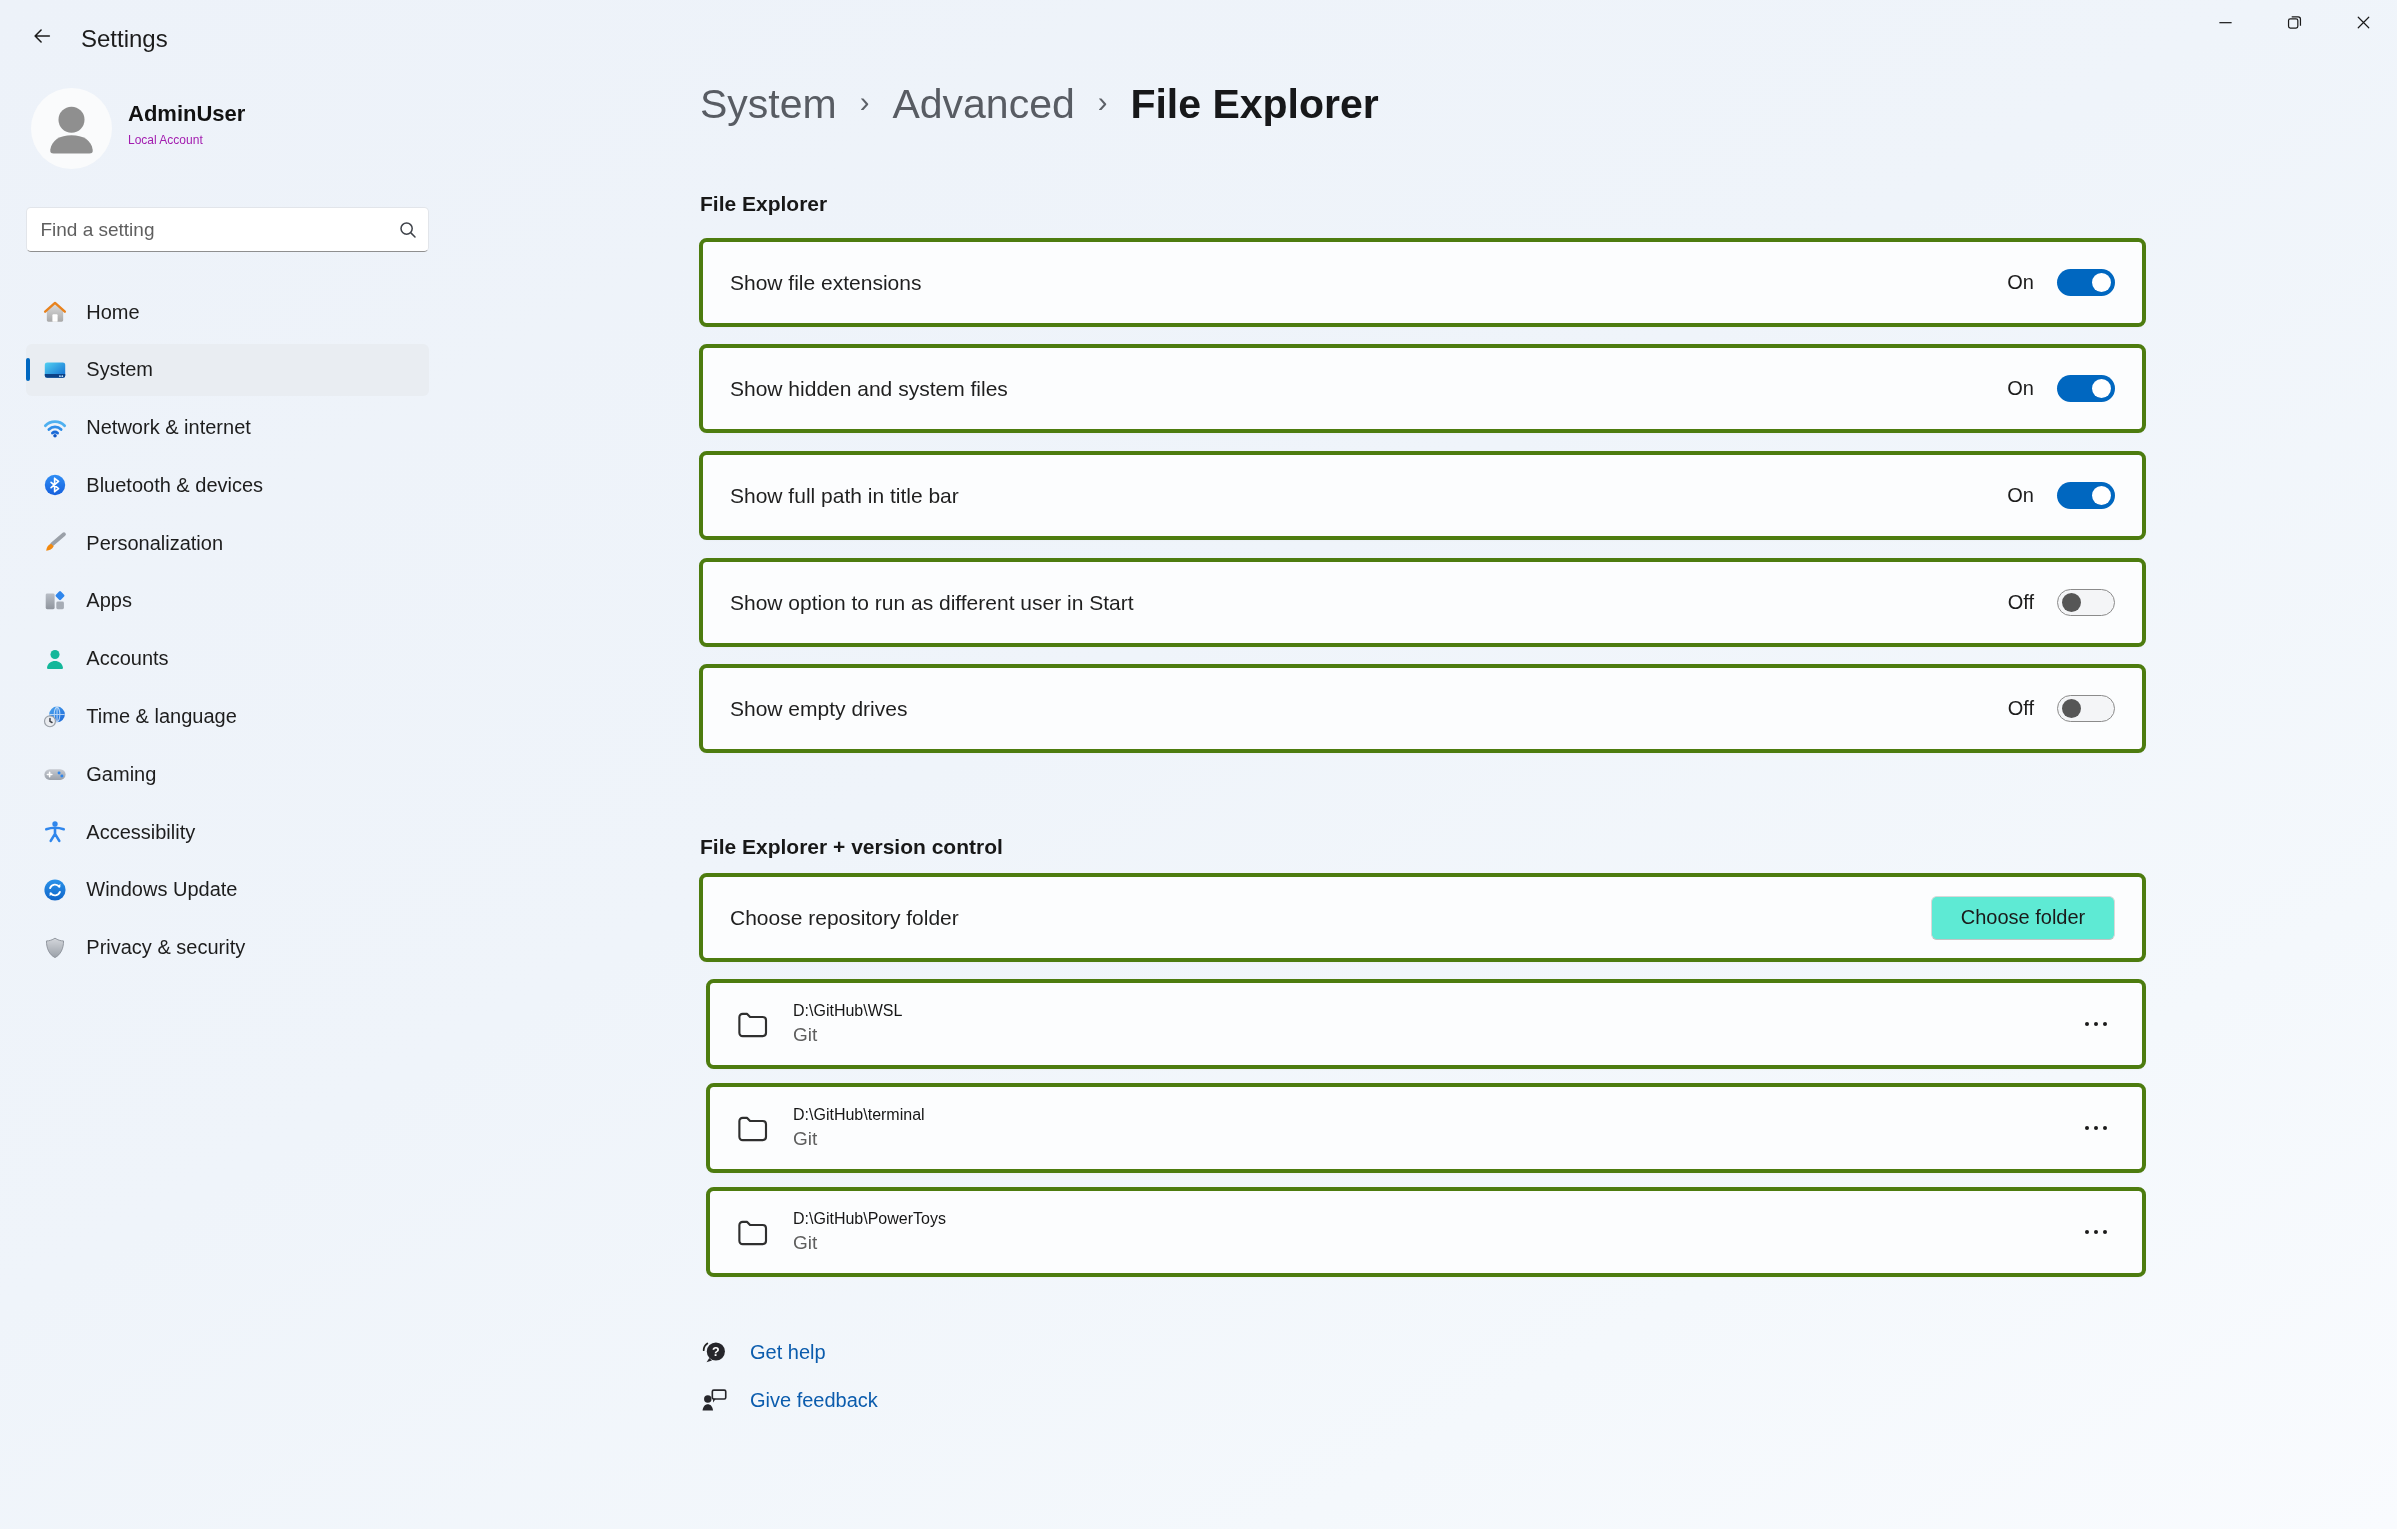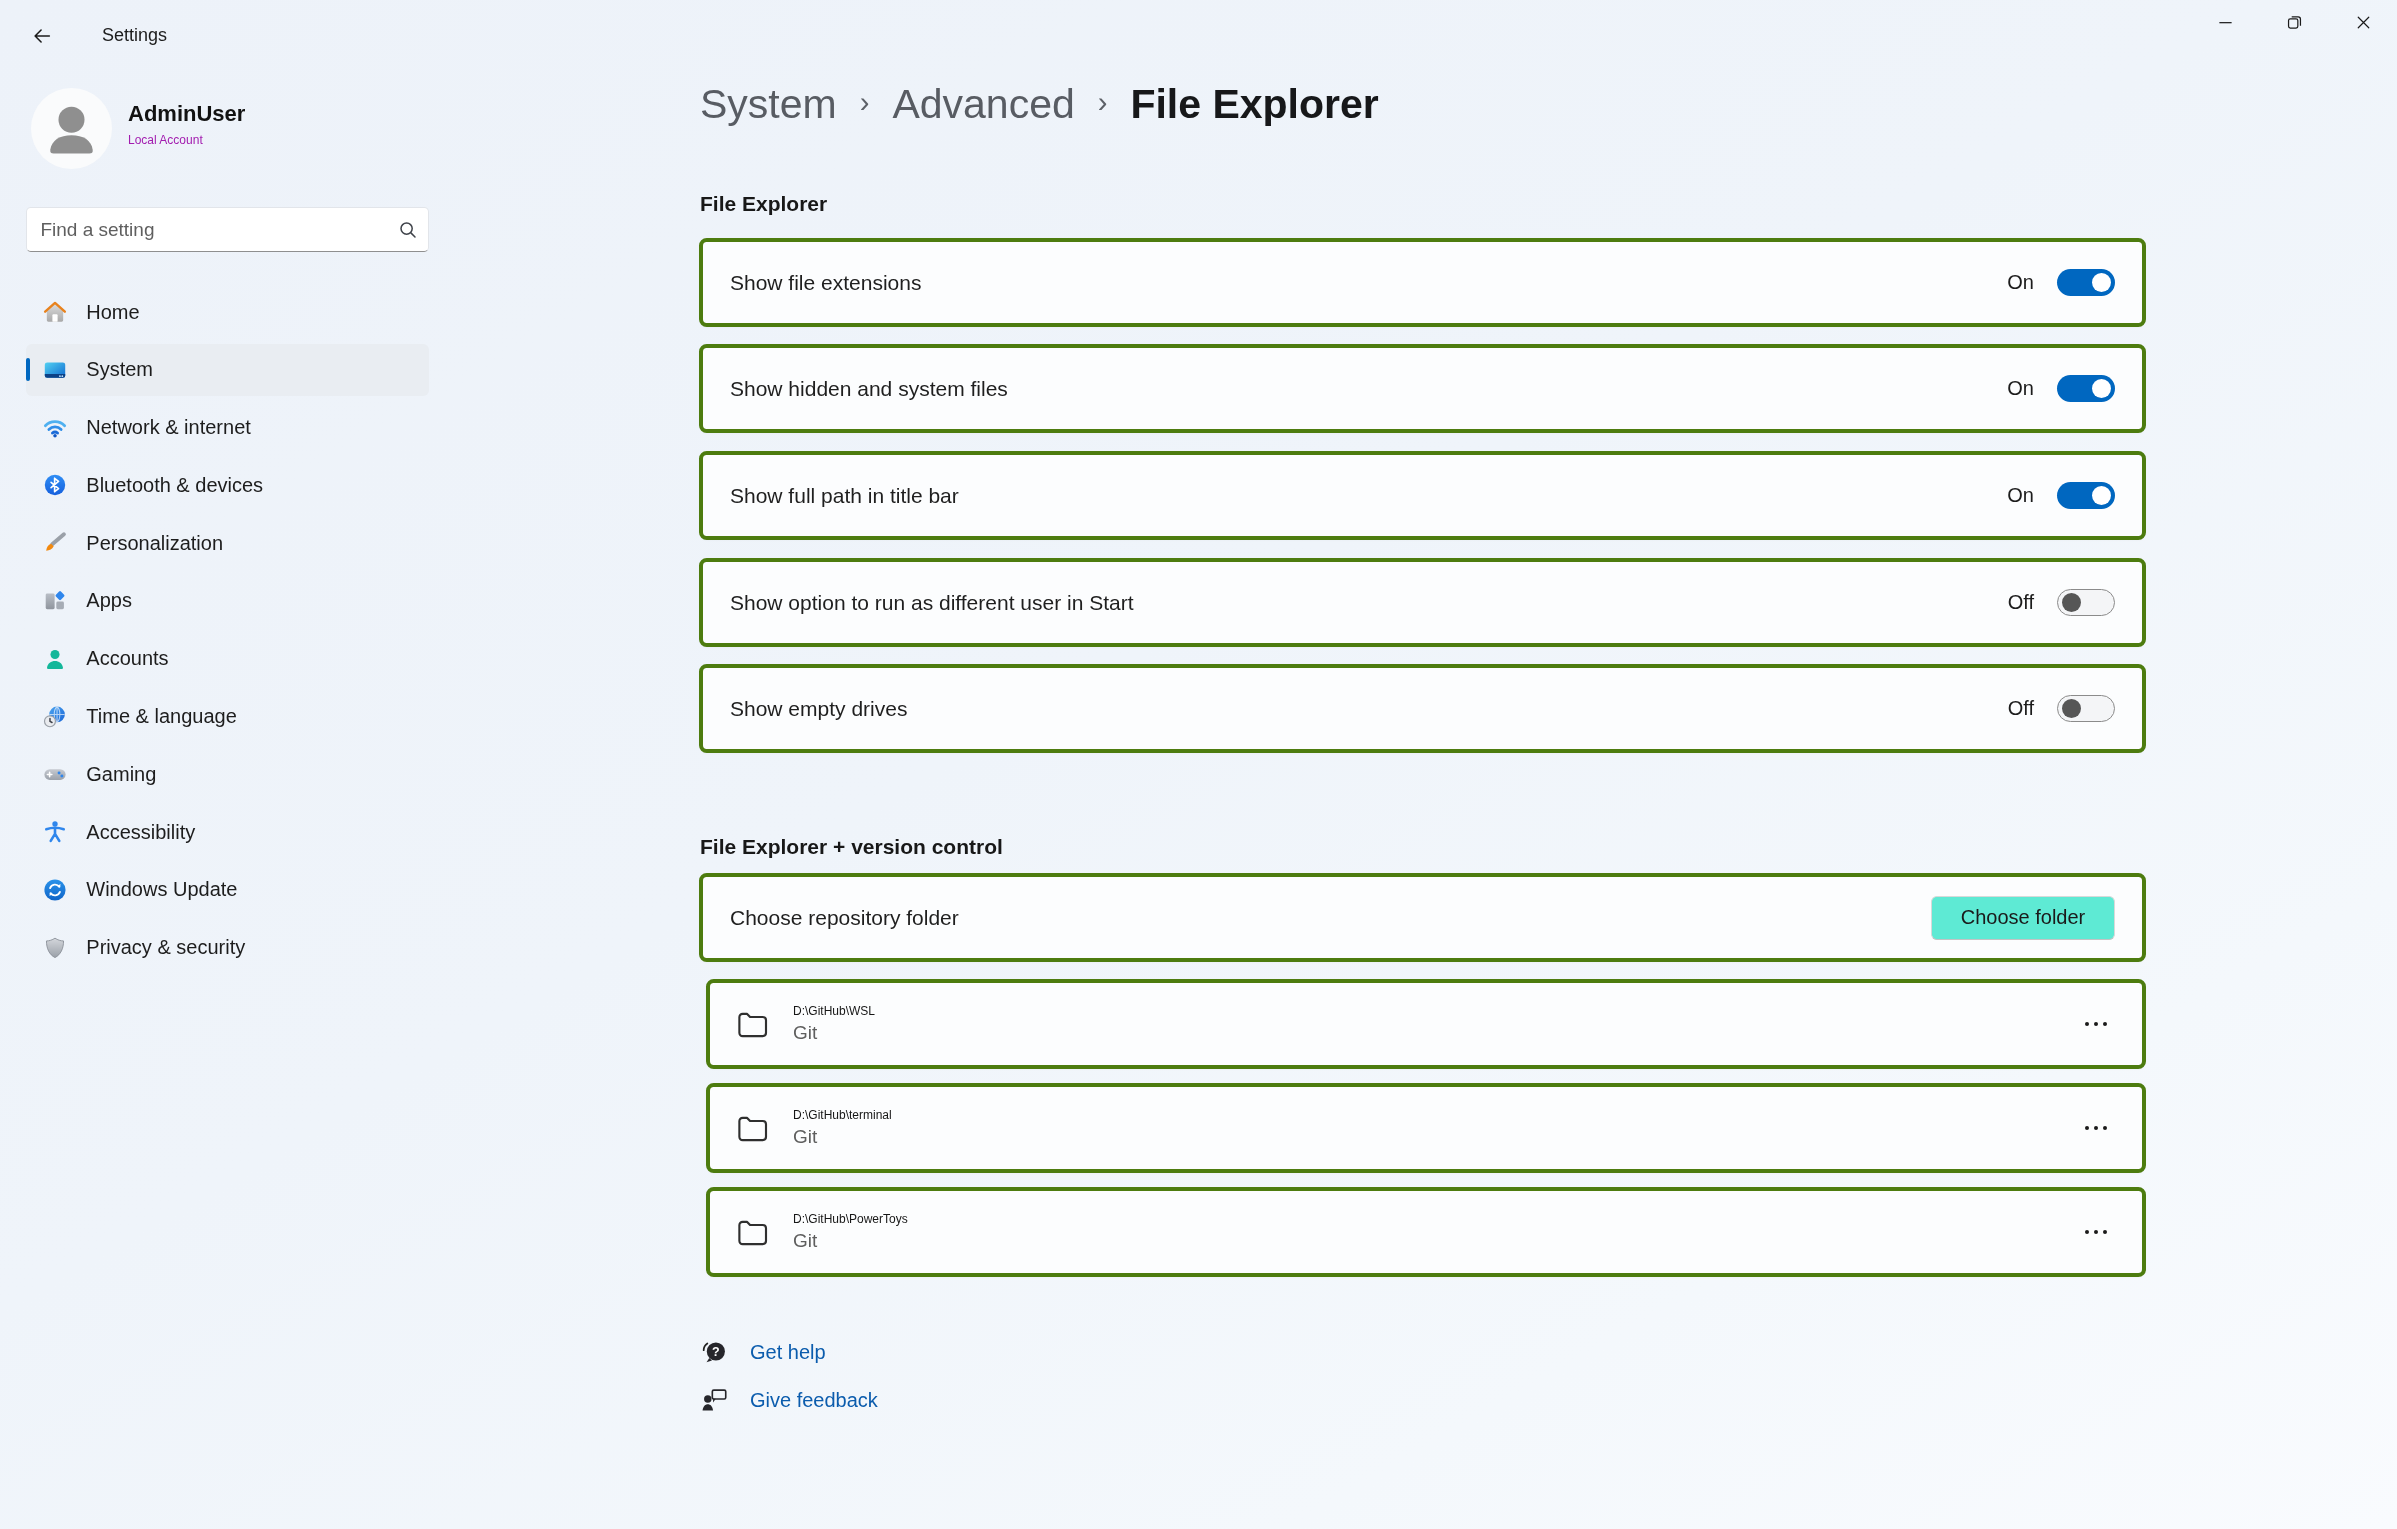--- a/index.html
+++ b/index.html
@@ -6,21 +6,21 @@
   html,body { width:2398px; height:1529px; overflow:hidden; }
   body {
     font-family:"Liberation Sans","DejaVu Sans",sans-serif;
     color:#1b1b1b;
     background:linear-gradient(150deg,#edf2f9 0%,#eff4fa 45%,#f4f8fc 78%,#f9fbfe 100%);
     position:relative;
   }
 
   
   .back-btn{position:absolute;left:21px;top:17.3px;width:42px;height:38px;display:flex;align-items:center;justify-content:center;border-radius:4.8px;cursor:pointer;}
-  .app-title{position:absolute;left:81px;top:25px;font-size:18px;color:#1c1c1c;margin-left:21px;}
+  .app-title{position:absolute;left:81px;top:25px;font-size:24px;color:#1c1c1c;}
   .win-controls{position:absolute;right:0;top:0;display:flex;}
   .win-btn{width:69px;height:45px;display:flex;align-items:center;justify-content:center;cursor:pointer;}
 
   
   .profile{position:absolute;left:31px;top:88px;width:384px;height:83px;cursor:pointer;}
   .avatar{position:absolute;left:0;top:0;width:81px;height:81px;}
   .profile-name{position:absolute;left:97px;top:12.5px;font-size:22px;font-weight:700;color:#121212;}
   .profile-type{position:absolute;left:97px;top:45px;font-size:12px;color:#a21caf;}
 
   .search-box{position:absolute;left:26px;top:207px;width:403px;height:45px;}
@@ -72,21 +72,21 @@
   .choose-btn{
     margin-left:auto;width:184px;height:44px;border-radius:5.8px;
     background:#5eead4;border:1px solid #d9d9d9;border-bottom-color:#c3c3c3;
     font-size:20px;color:#1a1a1a;display:flex;align-items:center;justify-content:center;
     cursor:pointer;font-family:inherit;
   }
 
   .folder-card{left:706px;width:1440px;height:90px;padding:0 25px;}
   .folder-ico{width:35px;height:32px;margin-right:23px;flex:0 0 35px;}
   .folder-text{display:flex;flex-direction:column;}
-  .folder-path{font-size:12px;color:#161616;}
+  .folder-path{font-size:16px;color:#161616;}
   .folder-sub{font-size:19px;color:#5e5e5e;margin-top:4.8px;}
   .more-btn{margin-left:auto;width:42px;height:38px;display:flex;align-items:center;justify-content:center;gap:4.8px;cursor:pointer;border-radius:4.8px;}
   .more-btn i{width:4.3px;height:4.3px;border-radius:50%;background:#1a1a1a;}
 
   .footer-row{position:absolute;left:700px;display:flex;align-items:center;height:40px;}
   #help-row{top:1332px;}
   #feedback-row{top:1380px;}
   .footer-ico{width:29px;height:29px;margin-right:21px;flex:0 0 29px;}
   .footer-link{font-size:20px;color:#0b5cad;cursor:pointer;}
 </style>

